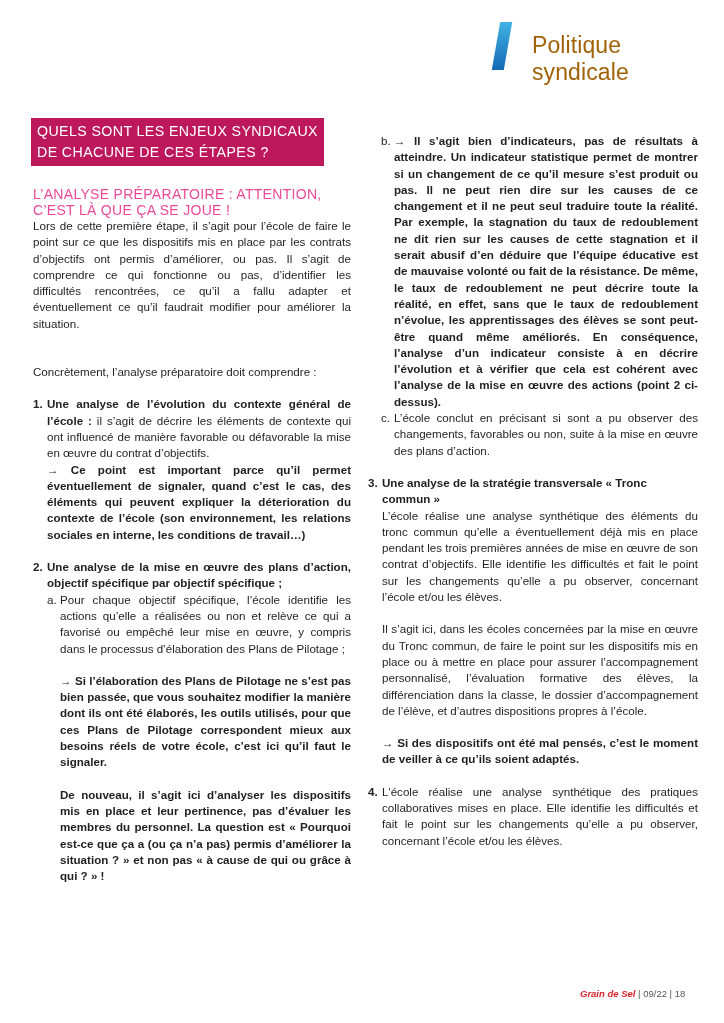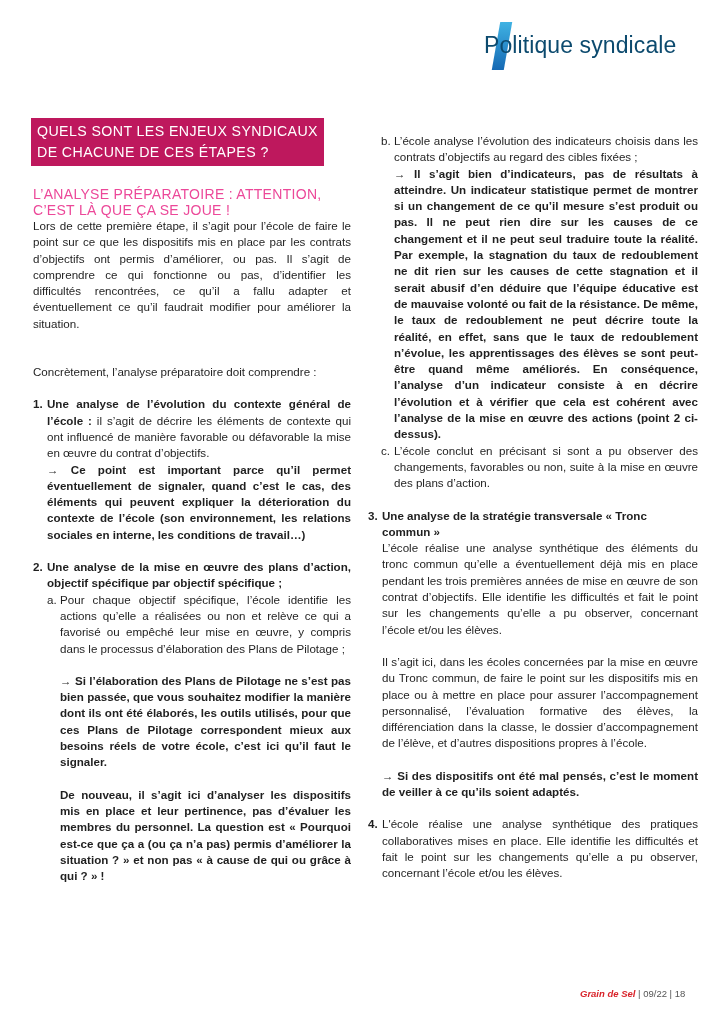--- a/index.html
+++ b/index.html
@@ -1,21 +1,21 @@
 <!DOCTYPE html>
 <html><head>
 <meta charset="utf-8">
 <style>
   html, body { margin: 0; padding: 0; background: #ffffff; }
   body { width: 724px; height: 1023px; position: relative; overflow: hidden;
          font-family: "Liberation Sans", sans-serif; color: #1f1f1f; }
   .header-slash { position: absolute; left: 496px; top: 22px; width: 12px; height: 48px;
                   background: linear-gradient(180deg, #3fb2e3 0%, #1569b4 100%);
                   transform: skewX(-10deg); }
-  .section-title { position: absolute; left: 484px; top: 32px; font-size: 23px; color: #0c4a6e;
+  .section-title { position: absolute; left: 532px; top: 32px; font-size: 23px; color: #a16207;
                    letter-spacing: 0.1px; }
   .col { position: absolute; top: 118px; font-size: 11.6px; line-height: 16.3px; }
   .col-left { left: 33px; width: 318px; }
   .col-right { left: 368px; width: 330px; top: 133px; }
   .boxhead { background: #be185d; color: #fff; display: inline-block; font-size: 14.2px;
              letter-spacing: 0.4px; line-height: 21px; padding: 3px 6px 3px 6px; margin-left: -2px; }
   .subhead { color: #ec4899; font-size: 14px; line-height: 16px; letter-spacing: 0.3px; margin-top: 20px; }
   p { margin: 0; text-align: justify; }
   .gap { height: 16px; }
   .b { font-weight: bold; }
@@ -71,21 +71,20 @@
       </div>
     </div>
   </div>
 </div>
 
 <div class="col col-right">
   <div class="indent">
     <div class="sub">
       <span class="letter">b.</span>
       <div class="item-body">
-        <p>L’école analyse l’évolution des indicateurs choisis dans les contrats d’objectifs au regard des cibles fixées ;</p>
         <p class="b">→ Il s’agit bien d’indicateurs, pas de résultats à atteindre. Un indicateur statistique permet de montrer si un changement de ce qu’il mesure s’est produit ou pas. Il ne peut rien dire sur les causes de ce changement et il ne peut seul traduire toute la réalité. Par exemple, la stagnation du taux de redoublement ne dit rien sur les causes de cette stagnation et il serait abusif d’en déduire que l’équipe éducative est de mauvaise volonté ou fait de la résistance. De même, le taux de redoublement ne peut décrire toute la réalité, en effet, sans que le taux de redoublement n’évolue, les apprentissages des élèves se sont peut-être quand même améliorés. En conséquence, l’analyse d’un indicateur consiste à en décrire l’évolution et à vérifier que cela est cohérent avec l’analyse de la mise en œuvre des actions (point 2 ci-dessus).</p>
       </div>
     </div>
     <div class="sub">
       <span class="letter">c.</span>
       <div class="item-body">
         <p>L’école conclut en précisant si sont a pu observer des changements, favorables ou non, suite à la mise en œuvre des plans d’action.</p>
       </div>
     </div>
   </div>

